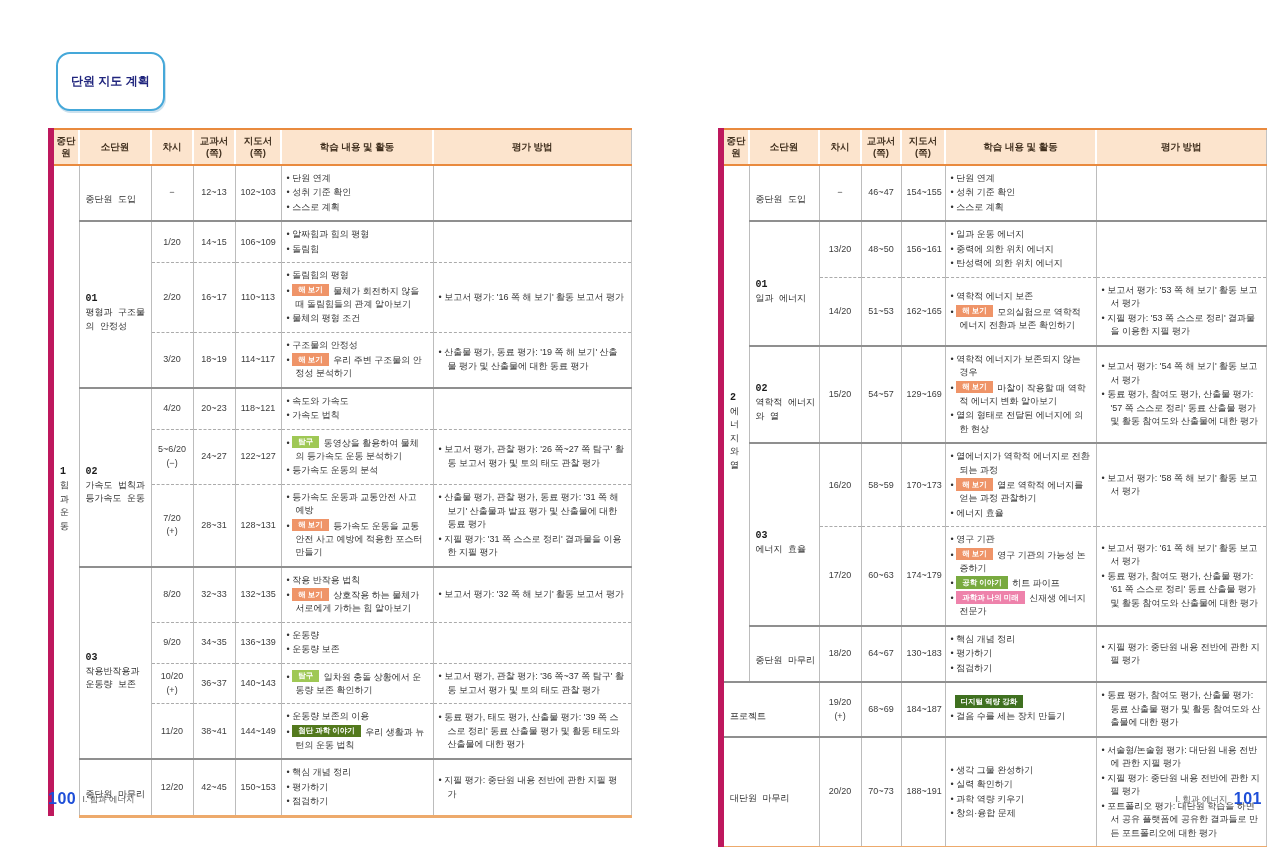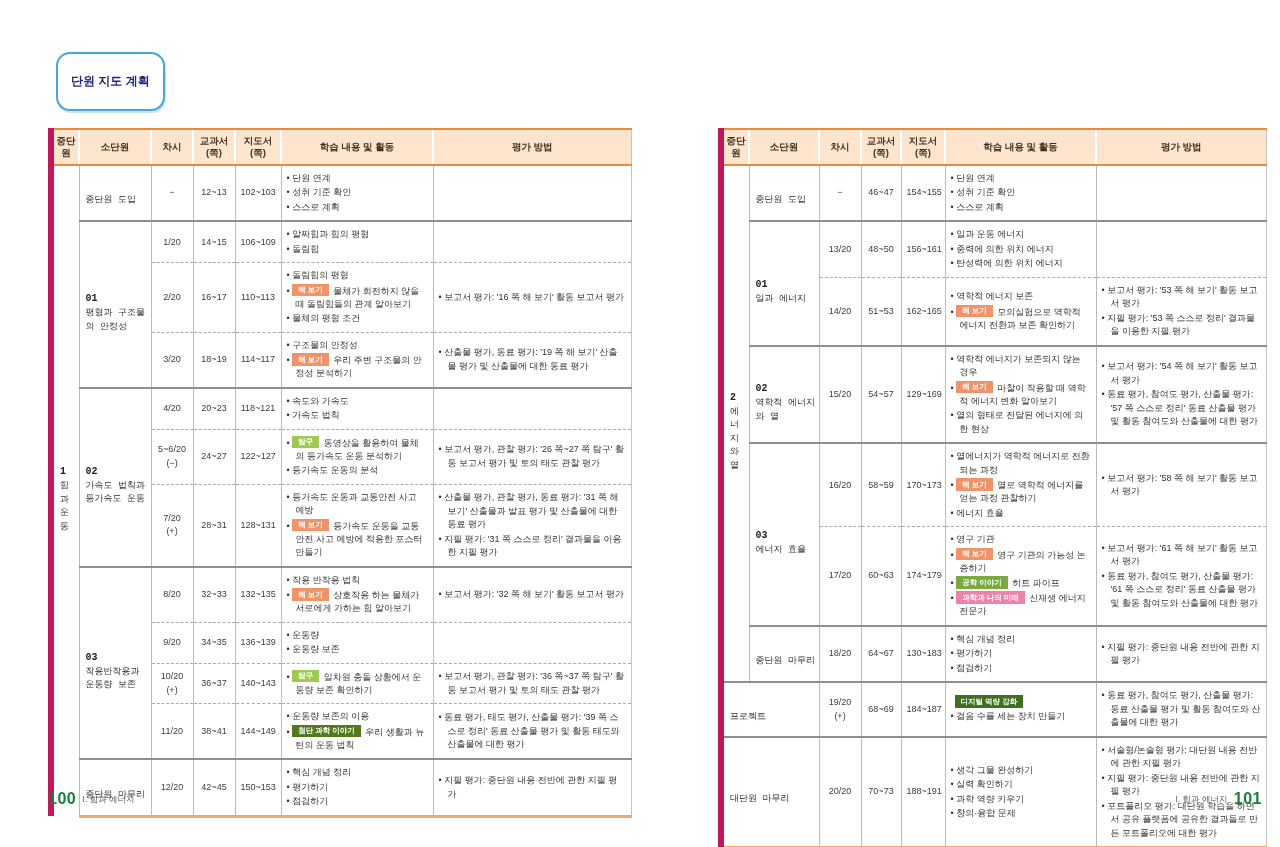--- a/index.html
+++ b/index.html
@@ -41,21 +41,21 @@
   .item.no-bullet { padding-left:4px; text-indent:0;text-decoration:underline; }
   .bullet { color:#333; }
   .badge {
     display:inline-block; text-indent:0; font-size:7.5px; color:#fff;
     border-radius:0; padding:1.5px 6px; line-height:1.25; margin-right:2px;
     vertical-align:1px; white-space:nowrap; font-weight:bold;
   }
   .footer { position:absolute; top:790px; font-size:8.5px; color:#555; }
   .footer.left { left:48px; }
   .footer.right { right:18px; text-align:right; }
-  .page-no { font-size:16px; font-weight:bold; color:#15803d; letter-spacing:.5px; }
+  .page-no { font-size:16px; font-weight:bold; color:#1d4ed8; letter-spacing:.5px; }
   .footer .chap { margin:16px 4px; position:relative; top:-2px; }
 </style>
 </head>
 <body>
 
 <div class="title-badge">단원 지도 계획</div>
 
 <div class="intro">
 </div>
 

